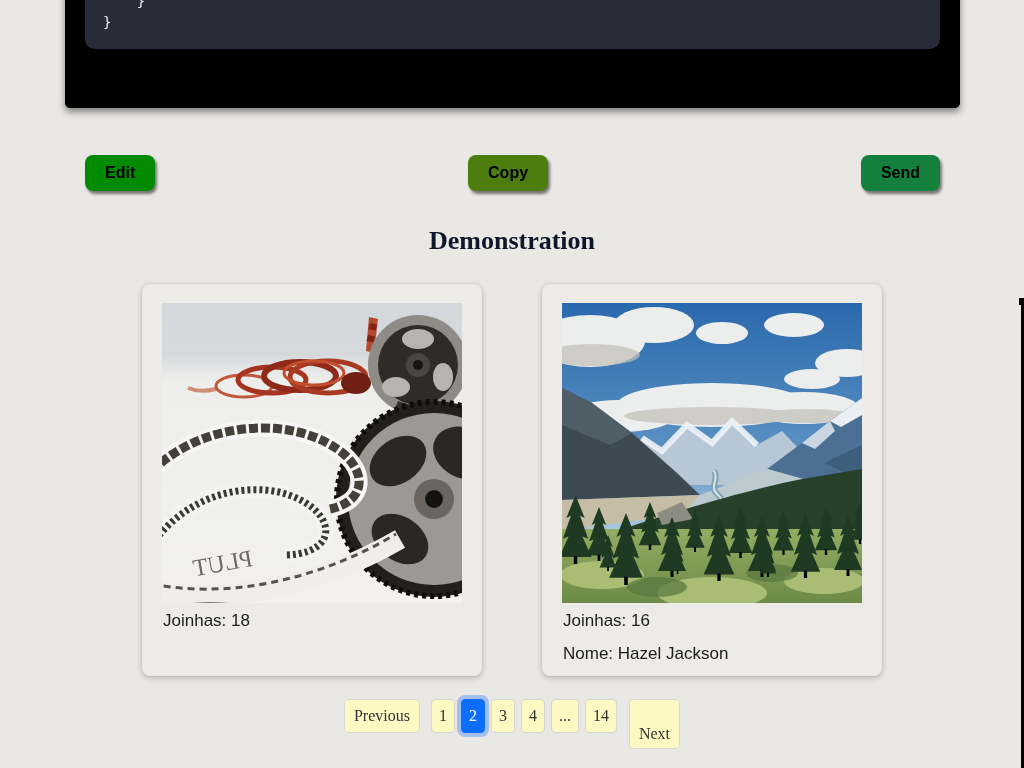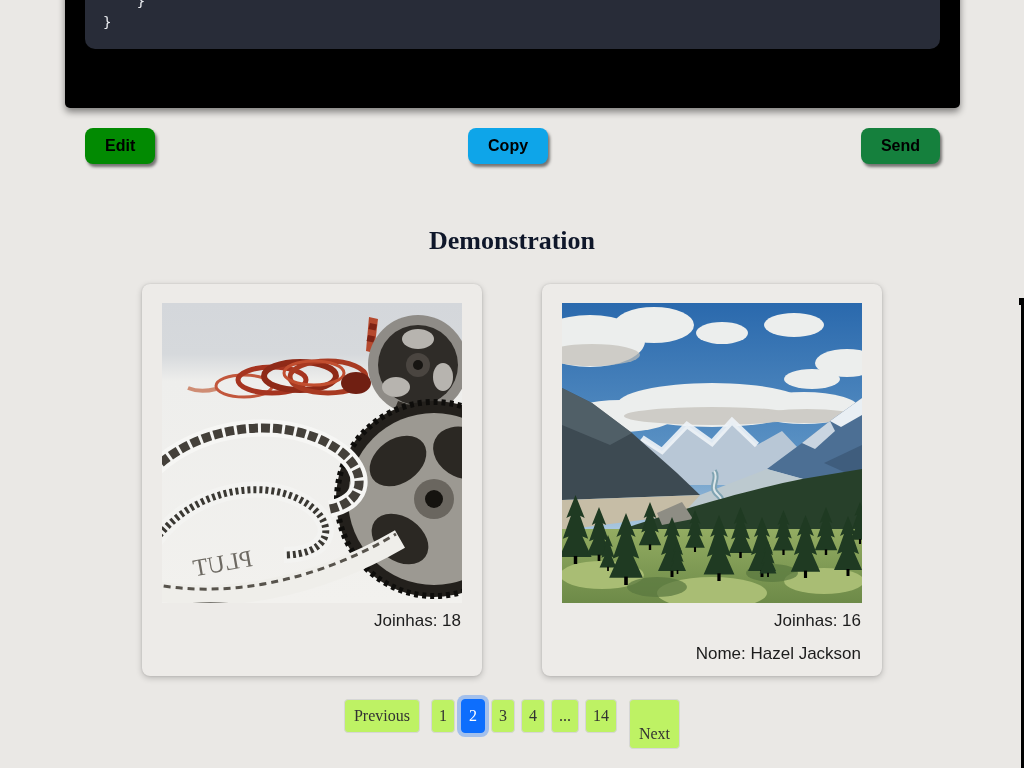--- a/index.html
+++ b/index.html
@@ -9,45 +9,45 @@
   
   .response-panel{position:absolute;left:65px;top:-60px;width:895px;height:168px;
     background:#000;border-radius:0 0 5px 5px;box-shadow:0 4px 7px rgba(0,0,0,.45);}
   .code-block{position:absolute;left:20px;right:20px;top:8px;bottom:59px;background:#282c38;
     border-radius:10px;overflow:hidden;display:flex;align-items:flex-end;}
   .code-text{margin:0;padding:0 18px 16px;font-family:"DejaVu Sans Mono",monospace;
     font-size:14px;line-height:21px;color:#eef0f4;}
   .code-line{white-space:pre;}
 
   
-  .button-row{position:absolute;left:85px;top:128px;width:855px;display:flex;justify-content:space-between;}
+  .button-row{position:absolute;left:85px;top:155px;width:855px;display:flex;justify-content:space-between;}
   .action-btn{border:none;height:36px;line-height:36px;padding:0 20px;border-radius:8px;
     font-family:"Liberation Sans",sans-serif;font-size:16px;font-weight:bold;color:#000;
     box-shadow:2px 3px 3px rgba(0,0,0,.5);cursor:pointer;}
   .btn-edit{background:#028a02;}
-  .btn-copy{background:#0ea5e9;}
+  .btn-copy{background:#4d7c0f;}
   .btn-send{background:#15803d;}
 
   
   .page-heading{position:absolute;top:226px;left:0;right:0;text-align:center;margin:0;
     font-family:"Liberation Serif",serif;font-size:26px;font-weight:bold;color:#0f172a;}
 
   
   .cards-row{position:absolute;top:284px;left:142px;display:flex;gap:60px;}
   .card{box-sizing:border-box;width:340px;height:392px;background:#edebe8;border-radius:8px;
     box-shadow:0 2px 6px rgba(0,0,0,.22),0 0 2px rgba(0,0,0,.12);padding-top:19px;}
   .card-image{display:block;width:300px;height:300px;margin:0 auto;}
   .card-body{padding:8px 21px 0;font-size:17px;color:#1c1c1c;}
-  .card-body p{margin:0;line-height:20px;text-align:right;}
+  .card-body p{margin:0;line-height:20px;}
   .card-body p + p{margin-top:13px;}
 
   
   .pagination{position:absolute;top:699px;left:0;right:0;display:flex;justify-content:center;gap:6px;
     font-family:"Liberation Serif",serif;font-size:16px;color:#333;}
-  .page-btn{box-sizing:border-box;background:#bef264;border:1px solid #d6d6d6;border-radius:4px;
+  .page-btn{box-sizing:border-box;background:#fef9c3;border:1px solid #d6d6d6;border-radius:4px;
     padding:6px 7px;line-height:20px;height:34px;font-family:"Liberation Serif",serif;font-size:16px;
     color:#333;cursor:pointer;}
   .page-prev{padding:6px 9px;margin-right:5px;}
   .page-next{padding:24px 9px;margin-left:6px;}
   .page-btn.active{background:#0d6efd;border-color:#0d6efd;color:#fff;
     box-shadow:0 0 0 4px rgba(13,110,253,.32);}
 
   
   .scrollbar-sliver{position:absolute;right:0;top:298px;width:3px;height:470px;background:#000;}
   .scrollbar-sliver::before{content:"";position:absolute;right:0;top:0;width:5px;height:7px;background:#000;}

